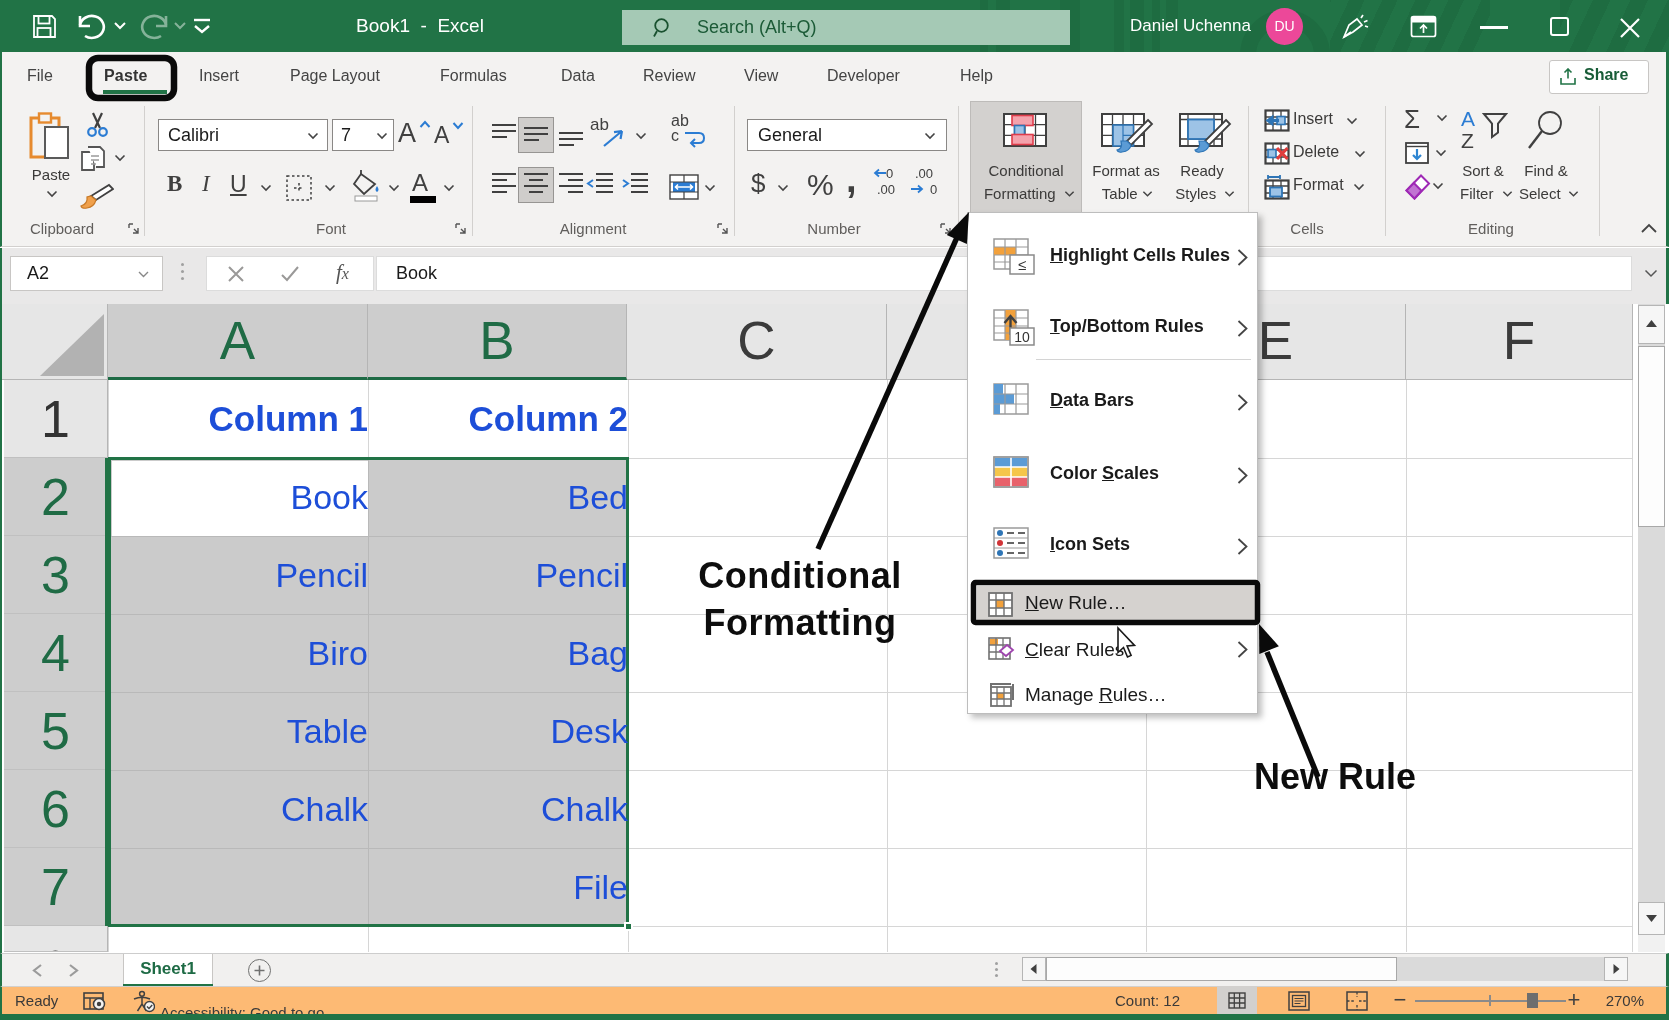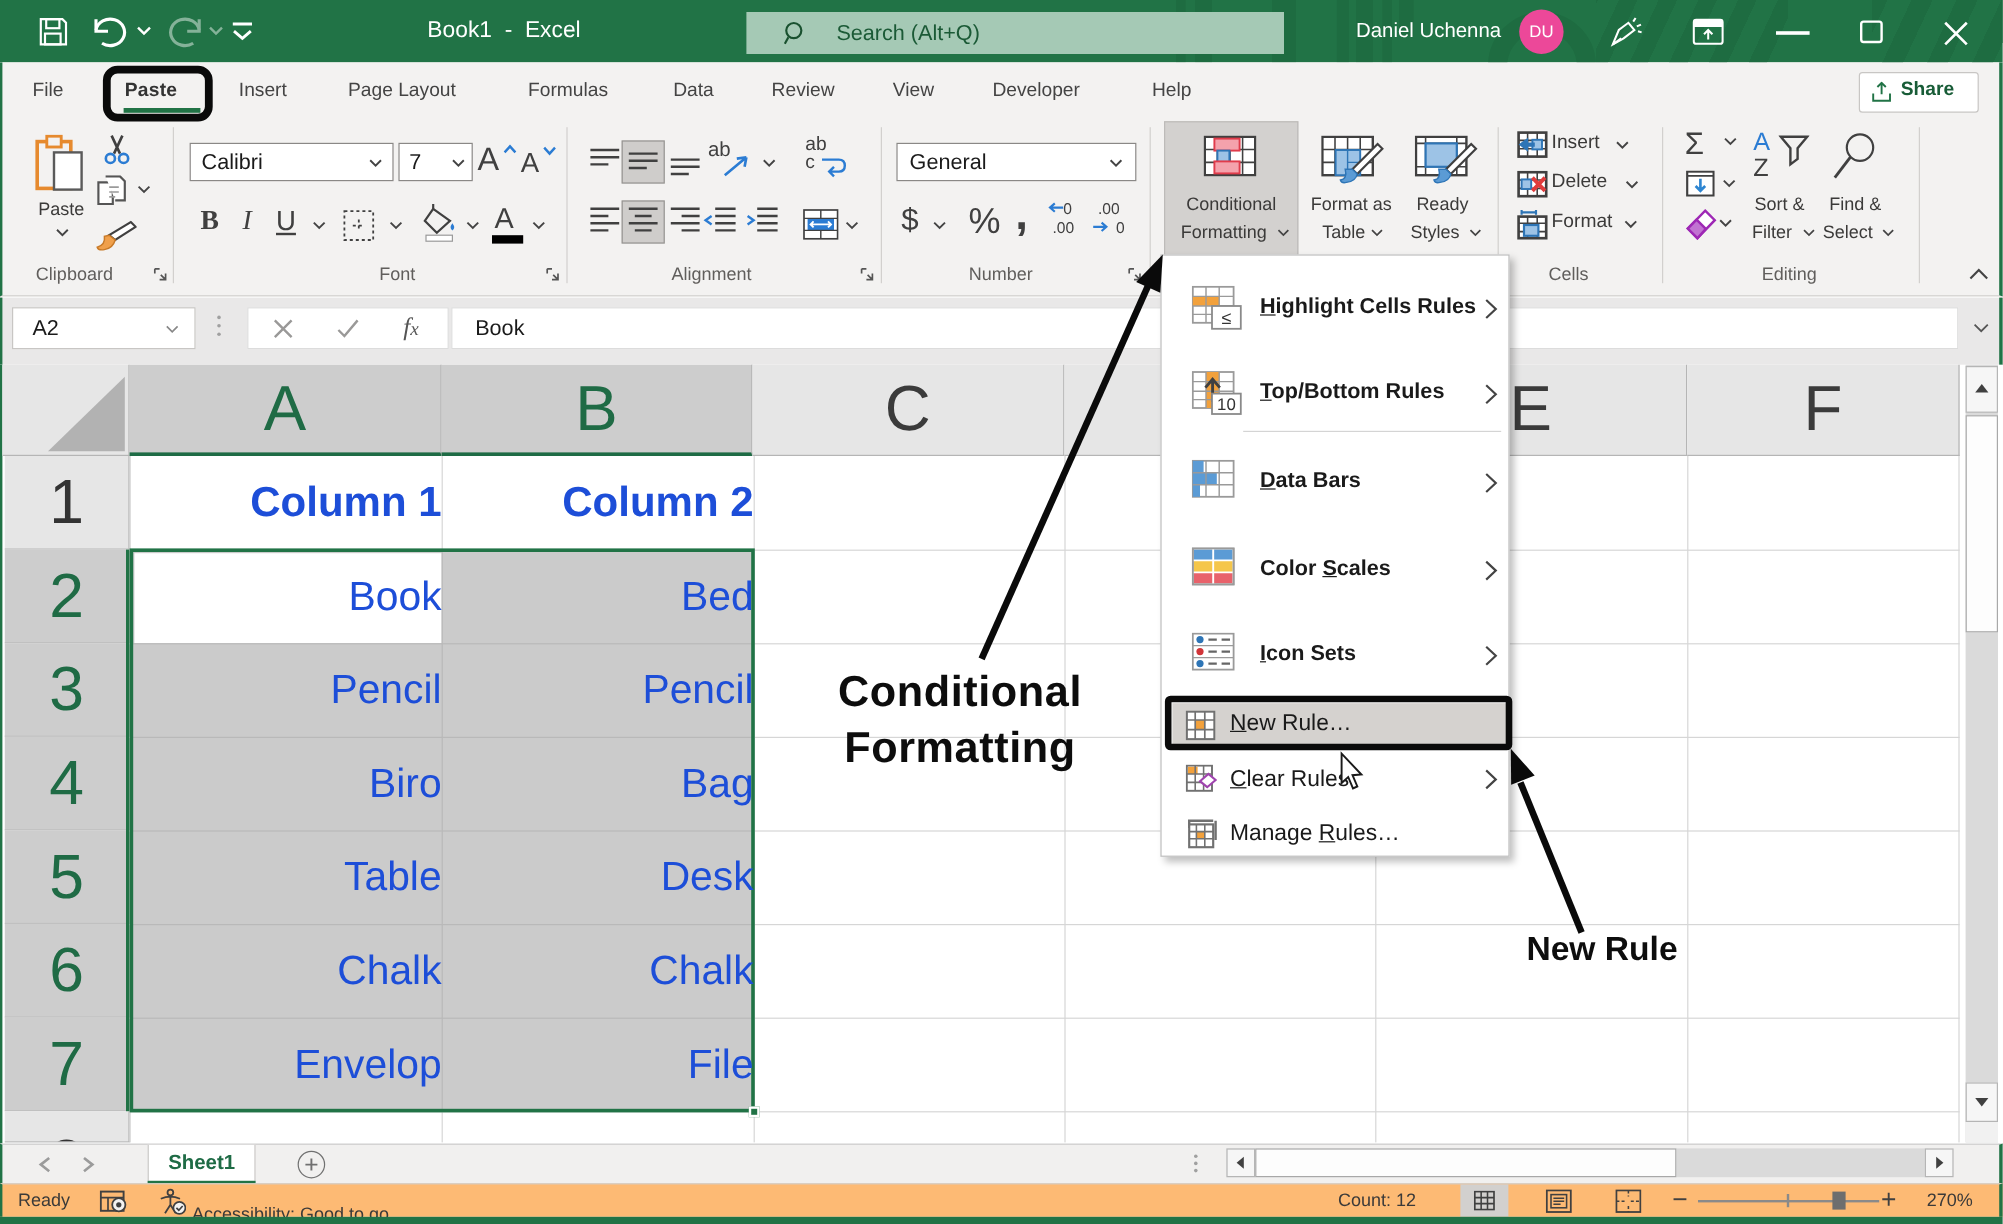--- a/index.html
+++ b/index.html
@@ -482,21 +482,20 @@
   <div class="abs cell" style="left:107px;top:154px;width:259px;">Book</div>
   <div class="abs cell" style="left:367px;top:154px;width:259px;">Bed</div>
   <div class="abs cell" style="left:107px;top:232px;width:259px;">Pencil</div>
   <div class="abs cell" style="left:367px;top:232px;width:259px;">Pencil</div>
   <div class="abs cell" style="left:107px;top:310px;width:259px;">Biro</div>
   <div class="abs cell" style="left:367px;top:310px;width:259px;">Bag</div>
   <div class="abs cell" style="left:107px;top:388px;width:259px;">Table</div>
   <div class="abs cell" style="left:367px;top:388px;width:259px;">Desk</div>
   <div class="abs cell" style="left:107px;top:466px;width:259px;">Chalk</div>
   <div class="abs cell" style="left:367px;top:466px;width:259px;">Chalk</div>
-  <div class="abs cell" style="left:107px;top:544px;width:259px;">Envelop</div>
   <div class="abs cell" style="left:367px;top:544px;width:259px;">File</div>
 
   <div class="abs" style="left:1636px;top:0;width:27px;height:648px;background:#dadada;"></div>
   <div class="abs" style="left:1636px;top:1px;width:27px;height:39px;background:#f6f6f6;border:1px solid #b5b5b5;box-sizing:border-box;"></div>
   <svg class="abs" style="left:1642px;top:14px;" width="15" height="11" viewBox="0 0 15 11">
       <path d="M2 9 L7.5 2 L13 9 Z" fill="#404040"></path>
     </svg>
   <div class="abs" style="left:1636px;top:42px;width:27px;height:181px;background:#fdfdfd;border:1px solid #a8a8a8;box-sizing:border-box;"></div>
   <div class="abs" style="left:1636px;top:598px;width:27px;height:33px;background:#f6f6f6;border:1px solid #b5b5b5;box-sizing:border-box;"></div>
   <svg class="abs" style="left:1642px;top:609px;" width="15" height="11" viewBox="0 0 15 11">
@@ -675,14 +674,14 @@
 
     <line x1="818" y1="549" x2="959" y2="233" stroke="#0a0a0a" stroke-width="5.5"></line>
     <polygon points="969,212 966.9,243.9 946.8,234.9" fill="#0a0a0a"></polygon>
 
     <line x1="1318" y1="777" x2="1267" y2="652" stroke="#0a0a0a" stroke-width="5.5"></line>
     <polygon points="1259,624 1278.9,646.3 1259.3,653.9" fill="#0a0a0a"></polygon>
 
     <path d="M1118 628 l0 24.5 l5.5 -5 l4 9.5 l3.6 -1.6 l-4 -9.4 l7.4 -0.6 Z" fill="#fff" stroke="#1a1a1a" stroke-width="1.6"></path>
   </svg>
   <div class="abs" style="left:660px;top:552px;width:280px;text-align:center;font-size:36px;font-weight:bold;color:#0d0d0d;line-height:47px;letter-spacing:0.5px;">Conditional<br>Formatting</div>
-  <div class="abs" style="left:1230px;top:775px;width:210px;text-align:center;font-size:28px;font-weight:bold;color:#0d0d0d;">New Rule</div>
+  <div class="abs" style="left:1230px;top:756px;width:210px;text-align:center;font-size:36px;font-weight:bold;color:#0d0d0d;">New Rule</div>
 </div>
 
 </body></html>

